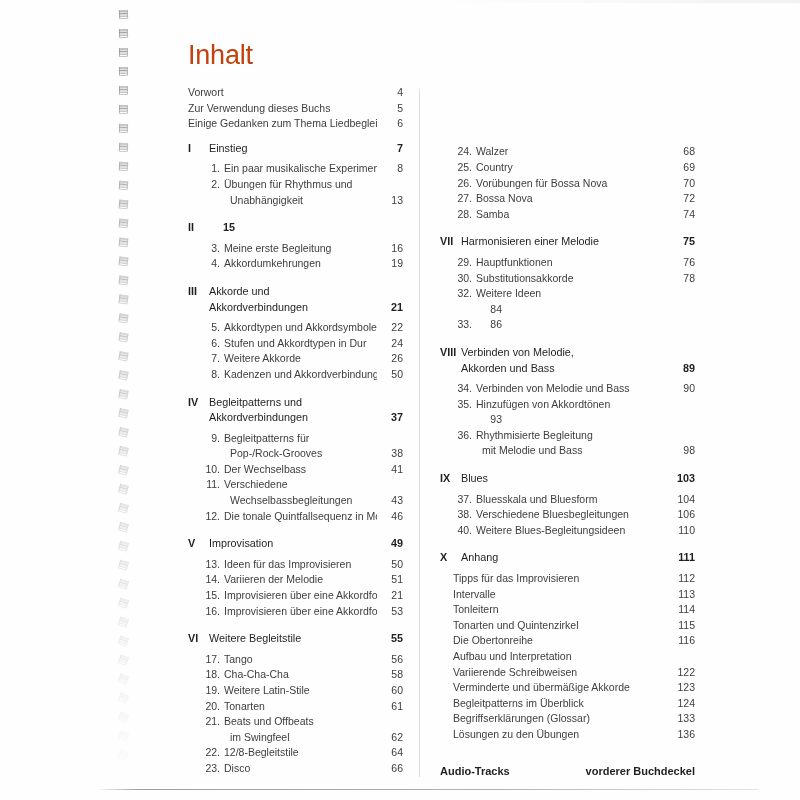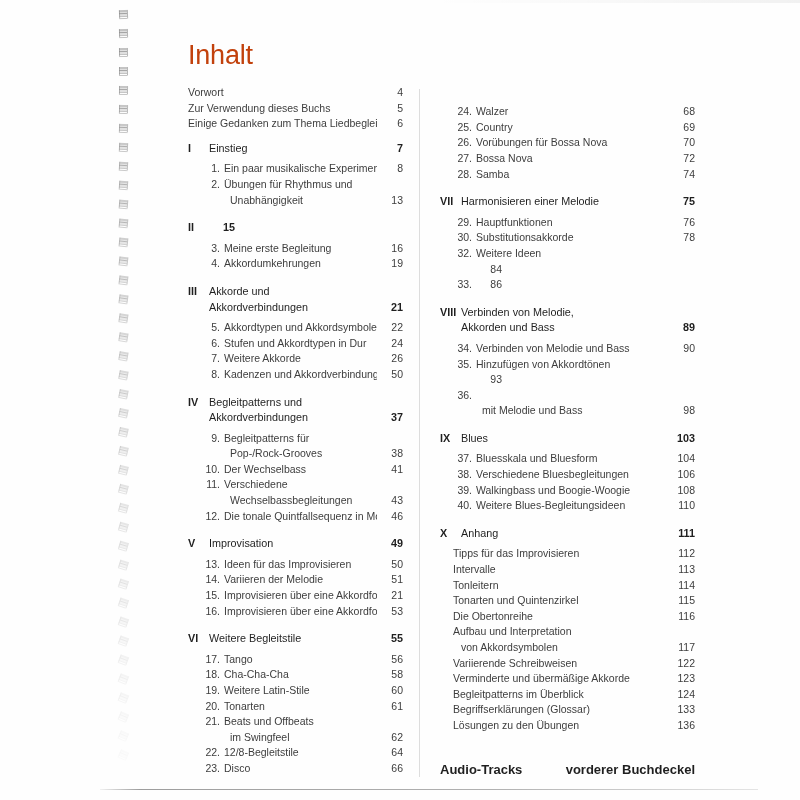--- a/index.html
+++ b/index.html
@@ -151,23 +151,23 @@
   .row.appendix { padding-left: 13px; }
   .row.appendix.cont .lbl { padding-left: 8px; }
 
   .spacer-lg { height: 12px; }
   .spacer-md { height: 9px; }
   .spacer-sm { height: 5px; }
 
   .audio-row {
     display: flex;
     font-weight: bold;
-    font-size: 13px;
+    font-size: 11px;
     color: #1f1f1f;
-    margin-top: 28px;
+    margin-top: 22px;
   }
   .audio-row .a-left { flex: 0 0 auto; }
   .audio-row .a-right { margin-left: auto; }
 </style>
 </head>
 <body>
 
 <div class="page">
 
   <div class="page-shadow-top"></div>
@@ -506,20 +506,21 @@
               <span class="num">35.</span>
               <span class="lbl">Hinzufügen von Akkordtönen</span>
               <span class="pg"></span>
             </div>
             <div class="row chapter cont">
               <span class="num"></span>
               <span class="pg">93</span>
             </div>
             <div class="row chapter">
               <span class="num">36.</span>
+              <span class="lbl">Rhythmisierte Begleitung</span>
               <span class="pg"></span>
             </div>
             <div class="row chapter cont">
               <span class="num"></span>
               <span class="lbl">mit Melodie und Bass</span>
               <span class="pg">98</span>
             </div>
             <div class="spacer-lg"></div>
             <div class="row part">
               <span class="num">IX</span>
@@ -531,25 +532,20 @@
               <span class="num">37.</span>
               <span class="lbl">Bluesskala und Bluesform</span>
               <span class="pg">104</span>
             </div>
             <div class="row chapter">
               <span class="num">38.</span>
               <span class="lbl">Verschiedene Bluesbegleitungen</span>
               <span class="pg">106</span>
             </div>
             <div class="row chapter">
-              <span class="num">39.</span>
-              <span class="lbl">Walkingbass und Boogie-Woogie</span>
-              <span class="pg">108</span>
-            </div>
-            <div class="row chapter">
               <span class="num">40.</span>
               <span class="lbl">Weitere Blues-Begleitungsideen</span>
               <span class="pg">110</span>
             </div>
             <div class="spacer-lg"></div>
             <div class="row part">
               <span class="num">X</span>
               <span class="lbl">Anhang</span>
               <span class="pg">111</span>
             </div>
@@ -570,24 +566,20 @@
               <span class="lbl">Tonarten und Quintenzirkel</span>
               <span class="pg">115</span>
             </div>
             <div class="row appendix">
               <span class="lbl">Die Obertonreihe</span>
               <span class="pg">116</span>
             </div>
             <div class="row appendix">
               <span class="lbl">Aufbau und Interpretation</span>
               <span class="pg"></span>
-            </div>
-            <div class="row appendix cont">
-              <span class="lbl">von Akkordsymbolen</span>
-              <span class="pg">117</span>
             </div>
             <div class="row appendix">
               <span class="lbl">Variierende Schreibweisen</span>
               <span class="pg">122</span>
             </div>
             <div class="row appendix">
               <span class="lbl">Verminderte und übermäßige Akkorde</span>
               <span class="pg">123</span>
             </div>
             <div class="row appendix">

